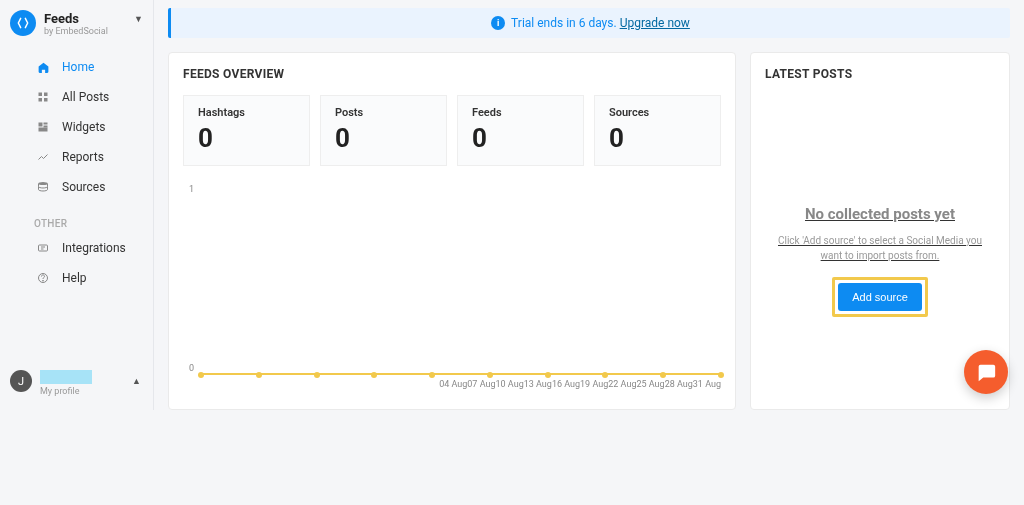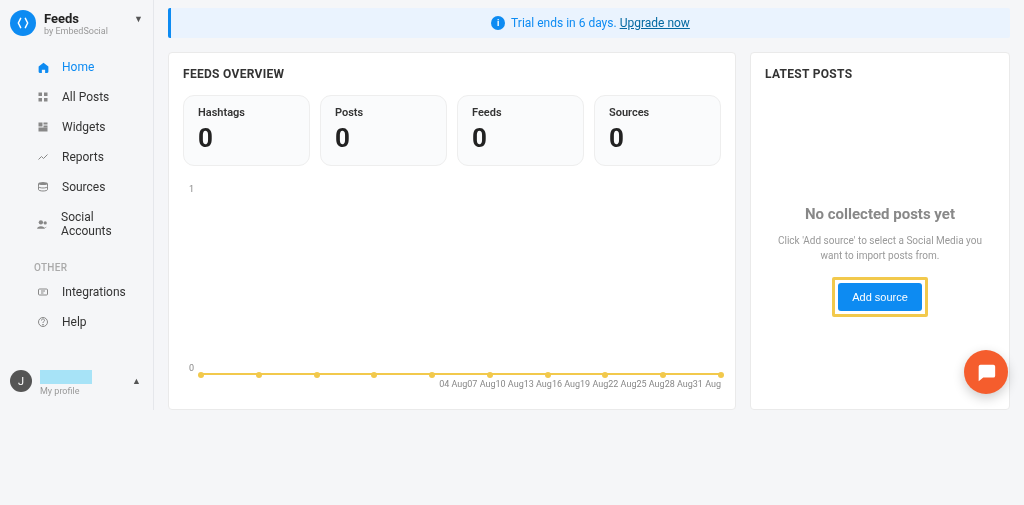--- a/index.html
+++ b/index.html
@@ -35,34 +35,34 @@
     .trial-bar a { color: #0369a1; text-decoration: underline; margin-left: 3px; }
     .trial-icon { width: 14px; height: 14px; border-radius: 50%; background: #0d8bf2; color: #fff; font-size: 9px; display: flex; align-items: center; justify-content: center; margin-right: 6px; font-weight: bold; }
 
     .content-row { display: flex; gap: 14px; flex: 1; min-height: 0; }
     .panel { background: #fff; border: 1px solid #eaeaea; border-radius: 4px; padding: 14px; }
 
     .left-panel { flex: 1; display: flex; flex-direction: column; }
     .panel-title { font-size: 12px; font-weight: 700; letter-spacing: 0.3px; margin-bottom: 14px; }
 
     .stats-row { display: flex; gap: 10px; margin-bottom: 18px; }
-    .stat-card { flex: 1; background: #fafbfc; border: 1px solid #eee; border-radius: 11px; padding: 10px 14px 12px 14px; }
+    .stat-card { flex: 1; background: #fafbfc; border: 1px solid #eee; border-radius: 0; padding: 10px 14px 12px 14px; }
     .stat-label { font-size: 11px; color: #333; font-weight: 600; margin-bottom: 4px; }
     .stat-value { font-size: 26px; font-weight: 700; color: #222; }
 
     .chart-area { flex: 1; position: relative; }
     .y-tick { position: absolute; left: 6px; font-size: 9px; color: #888; }
     .y-tick-1 { top: 0; }
     .y-tick-0 { bottom: 22px; }
     .x-axis { position: absolute; bottom: 20px; left: 18px; right: 0; height: 2px; background: #f2c94c; }
     .x-ticks { position: absolute; bottom: 6px; left: 18px; right: 0; display: flex; justify-content: flex-end; font-size: 9px; color: #888; }
     .x-dot { position: absolute; bottom: 17px; width: 6px; height: 6px; border-radius: 50%; background: #f2c94c; transform: translateX(-50%); }
 
     .right-panel { width: 260px; display: flex; flex-direction: column; }
-    .empty-state { display: flex; flex-direction: column; align-items: center; text-align: center; margin-top: 110px; }
+    .empty-state { display: flex; flex-direction: column; align-items: center; text-align: center; margin-top: 110px; text-decoration: underline; }
     .empty-title { font-size: 15px; font-weight: 700; color: #888; margin-bottom: 10px; }
     .empty-desc { font-size: 10px; color: #999; line-height: 1.5; margin-bottom: 14px; max-width: 220px; }
     .add-source-wrap { border: 3px solid #f2c94c; padding: 3px; border-radius: 2px; }
     .add-source-btn { background: #0d8bf2; color: #fff; border: none; padding: 8px 14px; font-size: 11px; border-radius: 3px; cursor: pointer; }
 
     
     .intercom { position: absolute; right: 16px; bottom: 16px; width: 44px; height: 44px; border-radius: 50%; background: #f55d2d; display: flex; align-items: center; justify-content: center; box-shadow: 0 4px 12px rgba(0,0,0,0.2); cursor: pointer; }
   </style>
 </head>
 <body>
@@ -125,31 +125,20 @@
 
       <div class="nav-item">
         <span class="nav-icon">
           <svg width="12" height="12" viewBox="0 0 24 24" fill="currentColor">
               <ellipse cx="12" cy="5" rx="9" ry="3"></ellipse>
               <path d="M3 5v6c0 1.7 4 3 9 3s9-1.3 9-3V5" fill="none" stroke="currentColor" stroke-width="2"></path>
               <path d="M3 11v6c0 1.7 4 3 9 3s9-1.3 9-3v-6" fill="none" stroke="currentColor" stroke-width="2"></path>
             </svg>
         </span>
         <span>Sources</span>
-      </div>
-      <div class="nav-item">
-        <span class="nav-icon">
-          <svg width="13" height="13" viewBox="0 0 24 24" fill="currentColor">
-              <circle cx="9" cy="8" r="4"></circle>
-              <path d="M2 20c0-3 3-5 7-5s7 2 7 5"></path>
-              <circle cx="17" cy="9" r="3"></circle>
-              <path d="M15 20c0-2 2-4 5-4"></path>
-            </svg>
-        </span>
-        <span>Social Accounts</span>
       </div>
 
       <div class="nav-section">OTHER</div>
       <div class="nav-item">
         <span class="nav-icon">
           <svg width="12" height="12" viewBox="0 0 24 24" fill="none" stroke="currentColor" stroke-width="2">
               <rect x="3" y="6" width="18" height="12" rx="2"></rect>
               <path d="M8 10h8M8 14h5"></path>
             </svg>
         </span>

